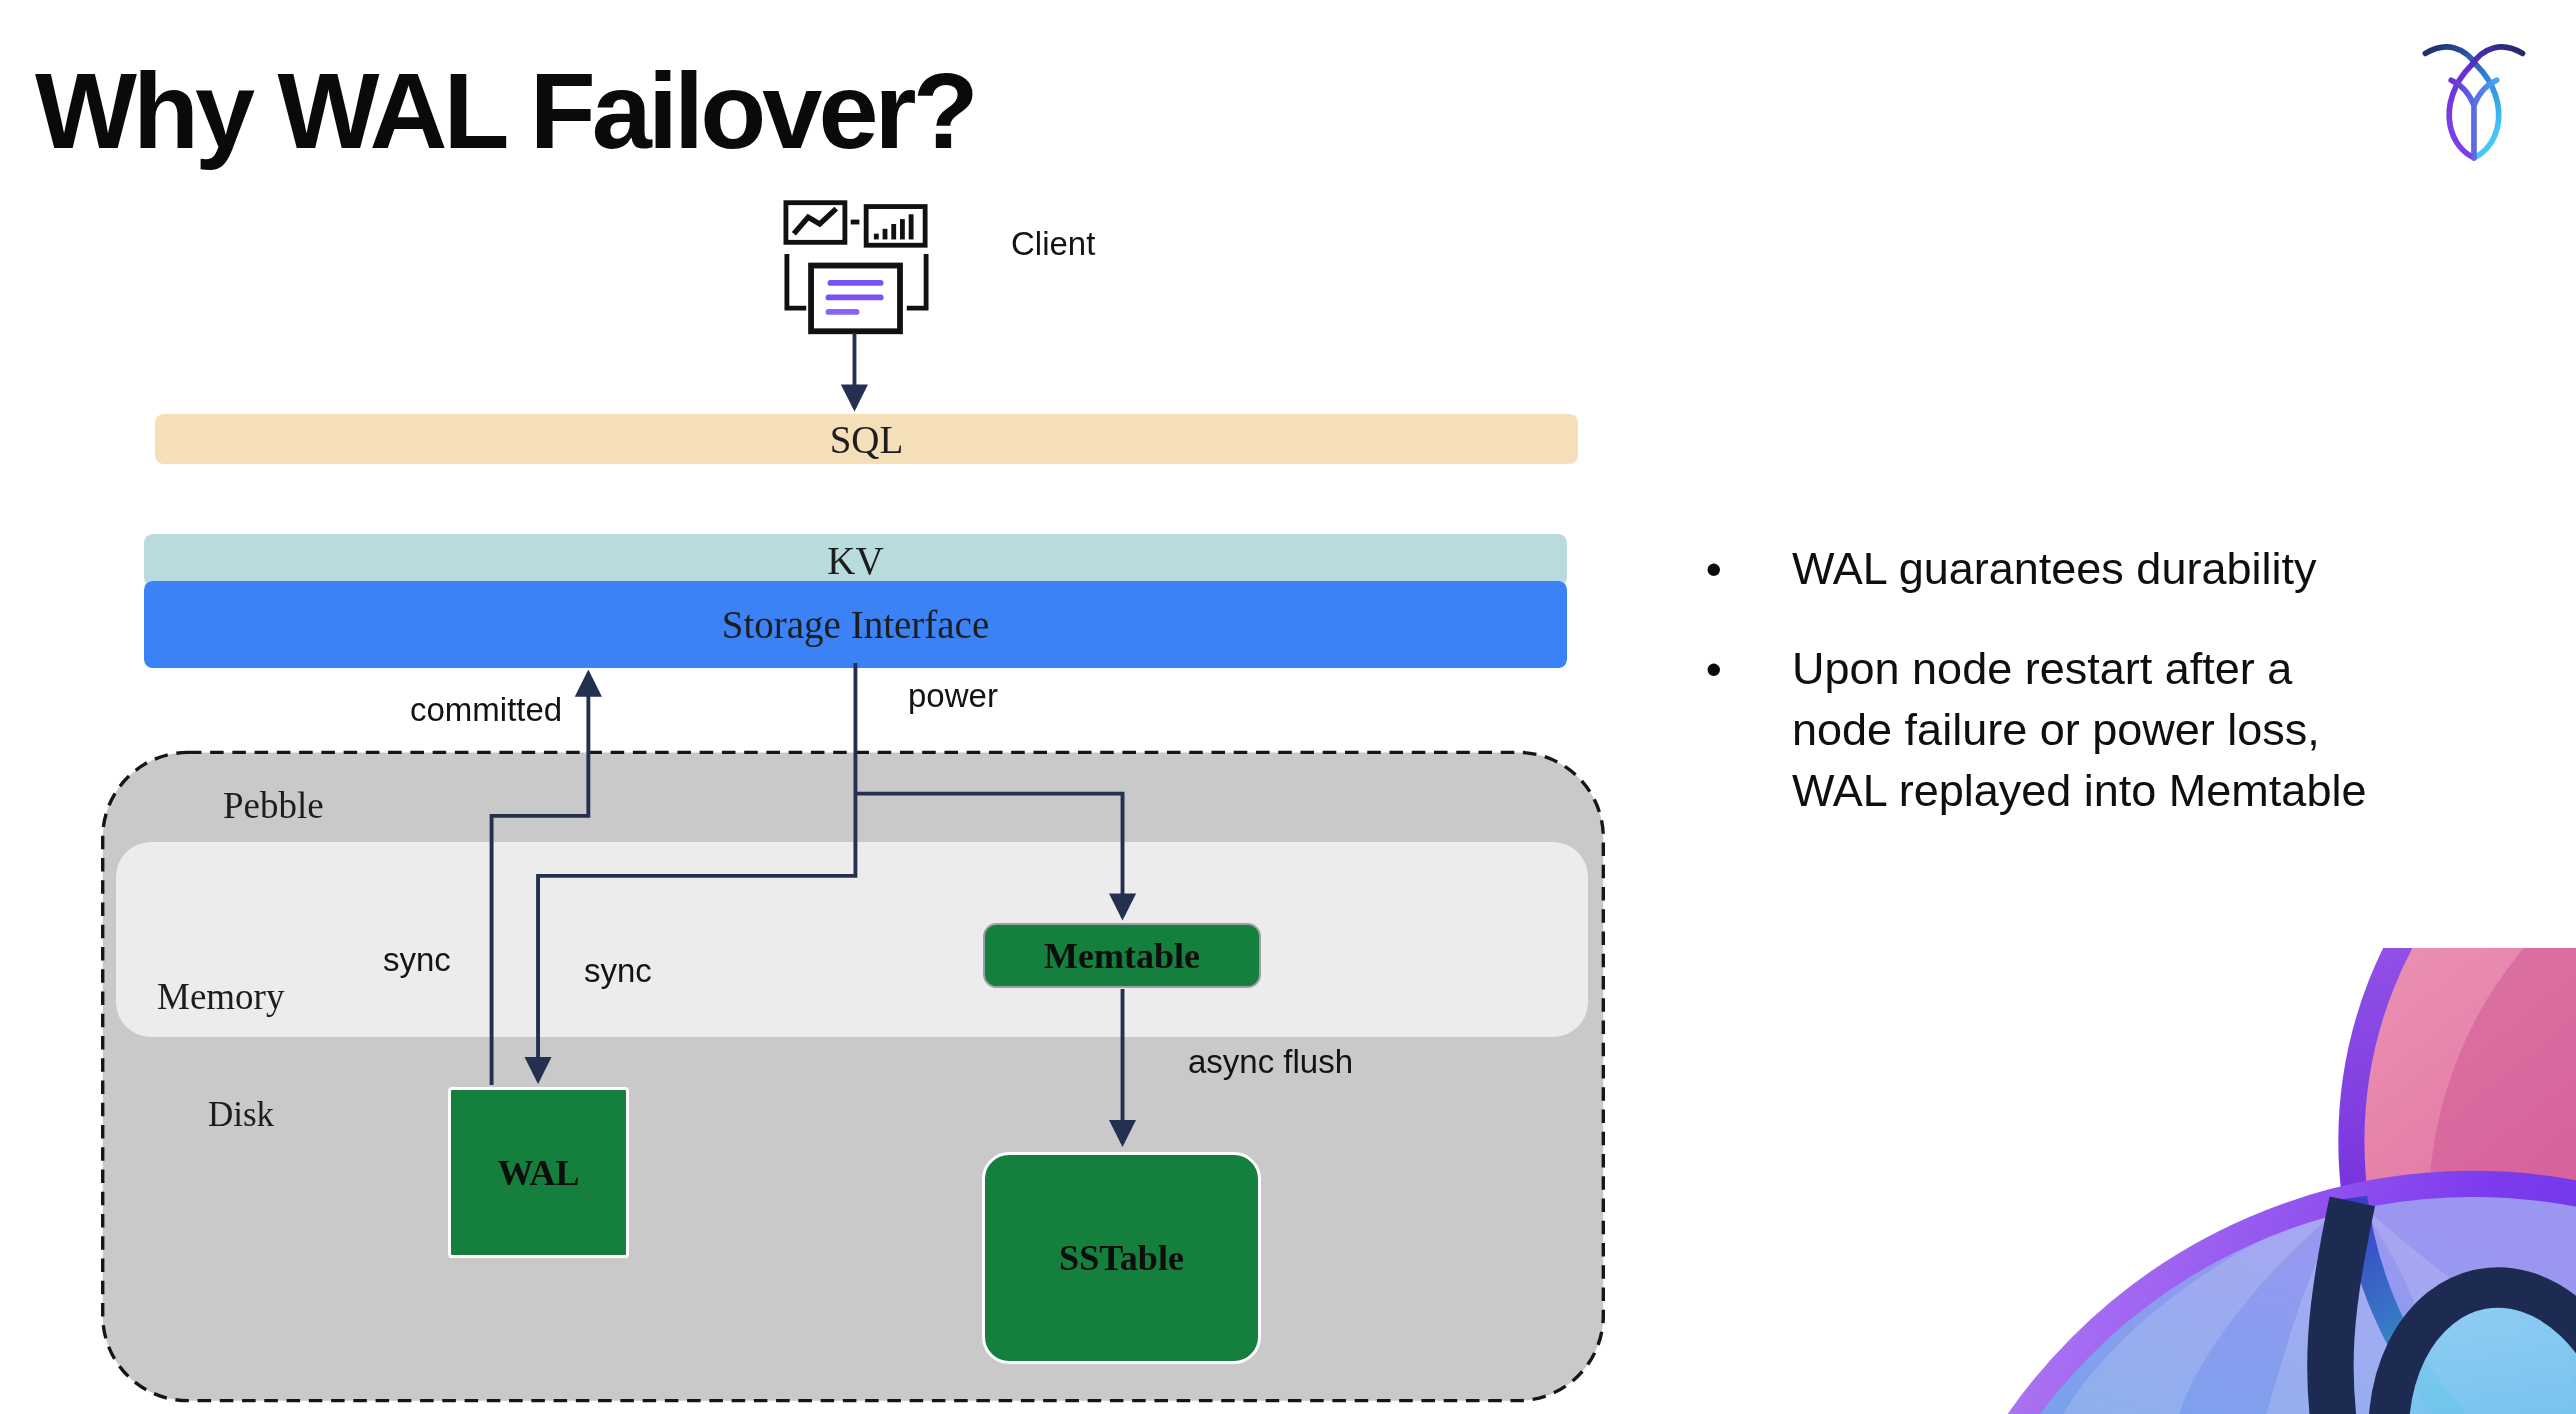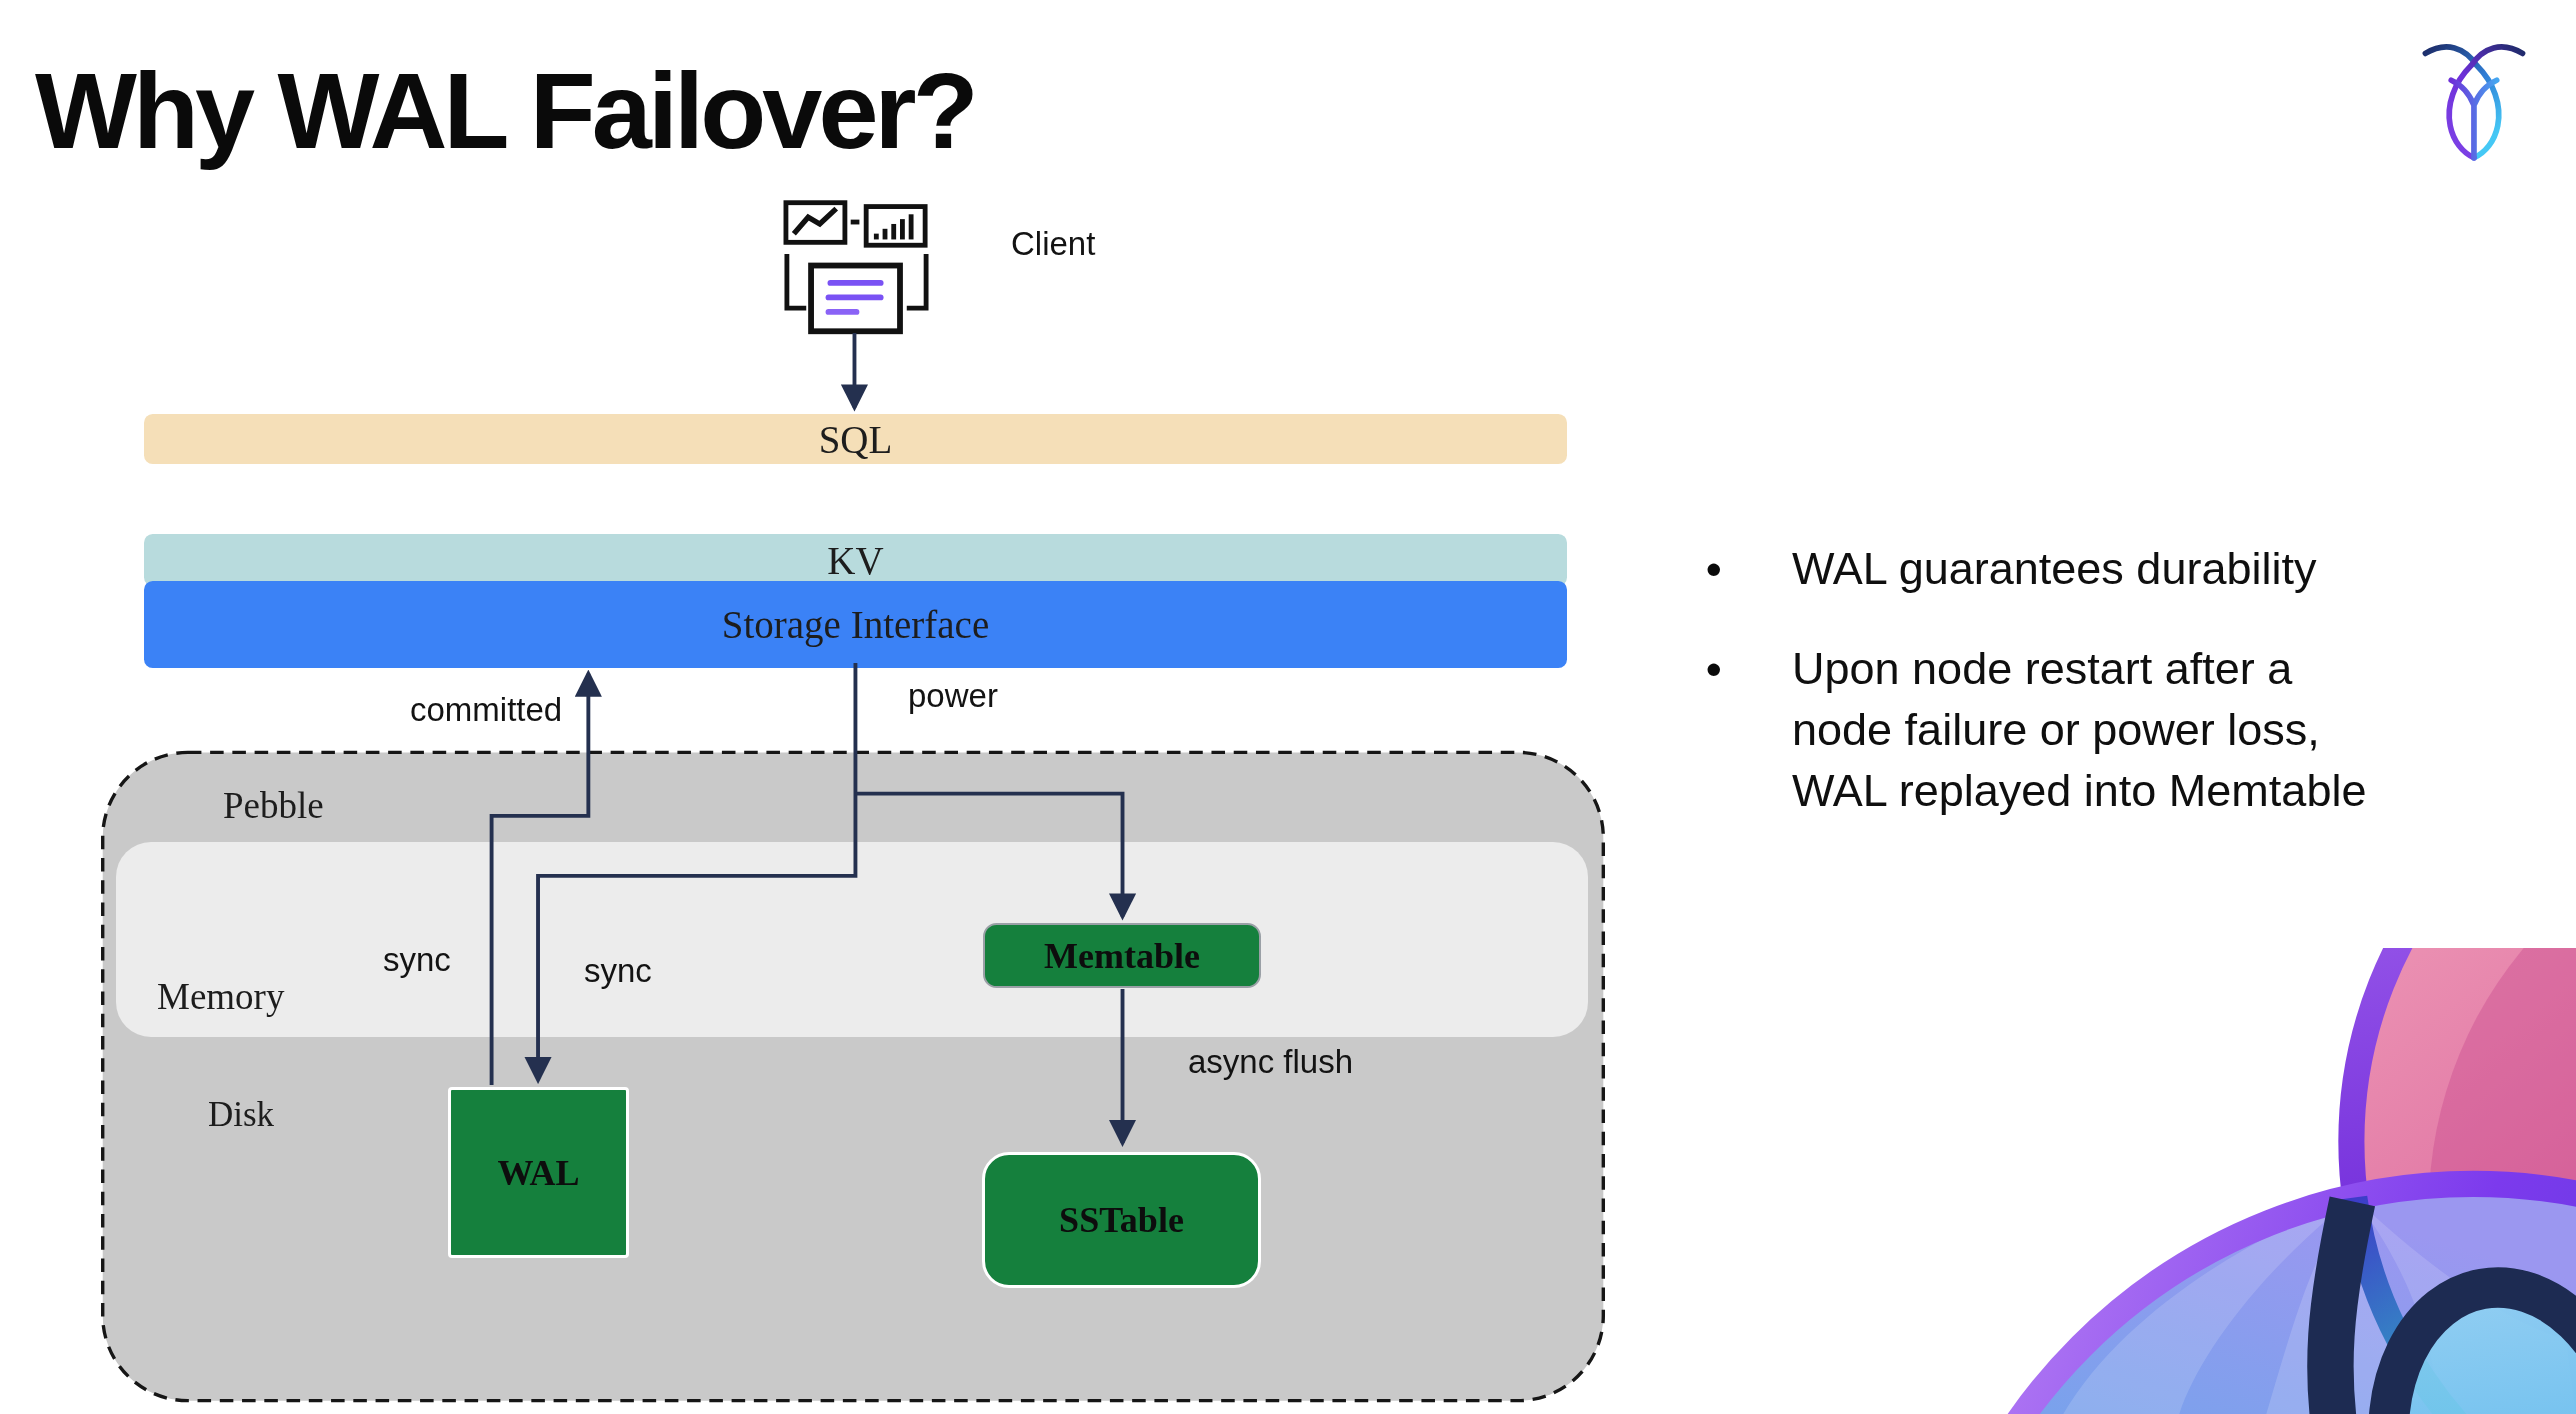--- a/index.html
+++ b/index.html
@@ -6,38 +6,38 @@
   .slide{position:relative;width:2576px;height:1415px;background:#ffffff;overflow:hidden;
          font-family:"Liberation Sans","DejaVu Sans",sans-serif;color:#111;}
   .abs{position:absolute;}
 
   .title{left:35px;top:48px;font-size:108px;font-weight:bold;letter-spacing:-3.9px;
          color:#0a0a0a;font-family:"Liberation Sans","DejaVu Sans",sans-serif;}
 
   
   .bar{left:144px;width:1423px;border-radius:8.7px;display:flex;align-items:center;justify-content:center;
        font-family:"Liberation Serif","DejaVu Serif",serif;font-size:39px;color:#1d1d1d;}
-  .bar-sql{top:414px;height:50px;background:#f5dfb8;}
+  .bar-sql{top:414px;height:50px;background:#f5dfb8;margin-left:11px;}
   .bar-kv{top:534px;height:52px;background:#b8dbdd;}
   .bar-storage{top:581px;height:87px;background:#3b82f6;}
 
   
   .memory-band{left:116px;top:842px;width:1472px;height:195px;border-radius:35px;background:#ececec;}
   .serif-label{font-family:"Liberation Serif","DejaVu Serif",serif;color:#1d1d1d;}
   .pebble-label{left:223px;top:784px;font-size:37px;}
   .memory-label{left:157px;top:975px;font-size:37px;}
   .disk-label{left:208px;top:1095px;font-size:35px;}
 
   
   .node{background:#15803d;display:flex;align-items:center;justify-content:center;
         font-family:"Liberation Serif","DejaVu Serif",serif;font-weight:bold;font-size:36px;color:#0d0d0d;
         box-sizing:border-box;}
   .node-wal{left:448px;top:1087px;width:181px;height:171px;border:3.9px solid #ffffff;border-radius:4px;}
   .node-memtable{left:983px;top:923px;width:278px;height:65px;border:2.9px solid #9aa0a6;border-radius:13.5px;}
-  .node-sstable{left:982px;top:1152px;width:279px;height:136px;border:3.9px solid #ffffff;border-radius:27px;}
+  .node-sstable{left:982px;top:1152px;width:279px;height:212px;border:3.9px solid #ffffff;border-radius:27px;}
 
   
   .edge-label{font-size:33px;color:#131313;}
   .lbl-committed{left:410px;top:691px;}
   .lbl-commit{left:908px;top:677px;}
   .lbl-sync1{left:383px;top:941px;}
   .lbl-sync2{left:584px;top:952px;}
   .lbl-async{left:1188px;top:1043px;}
   .client-label{left:1011px;top:225px;font-size:33px;color:#131313;}
 

